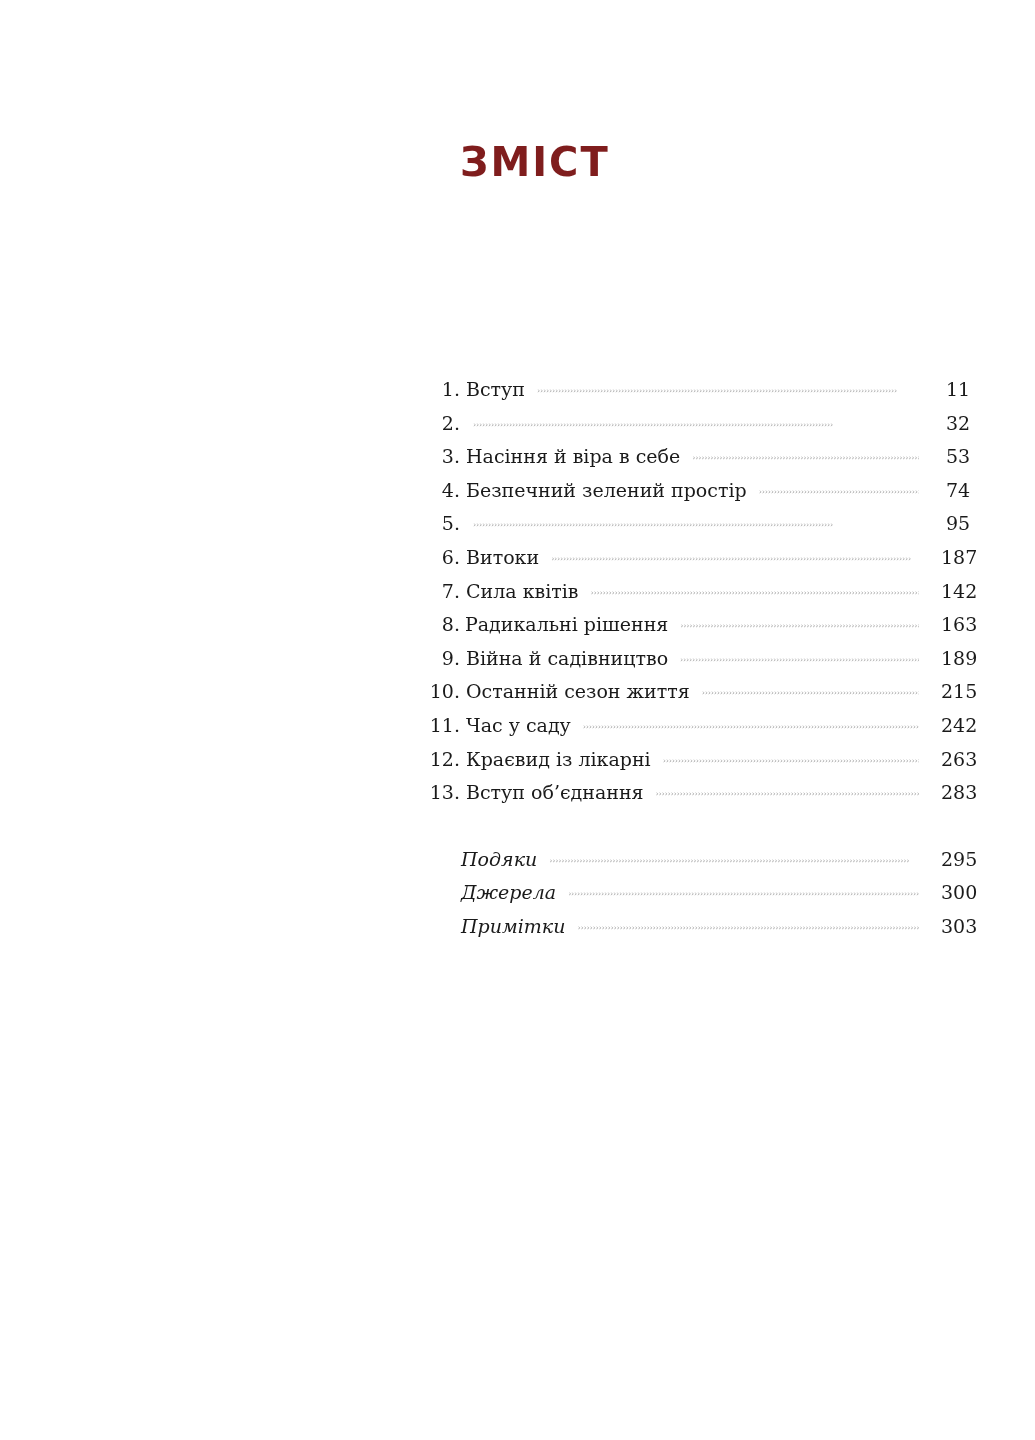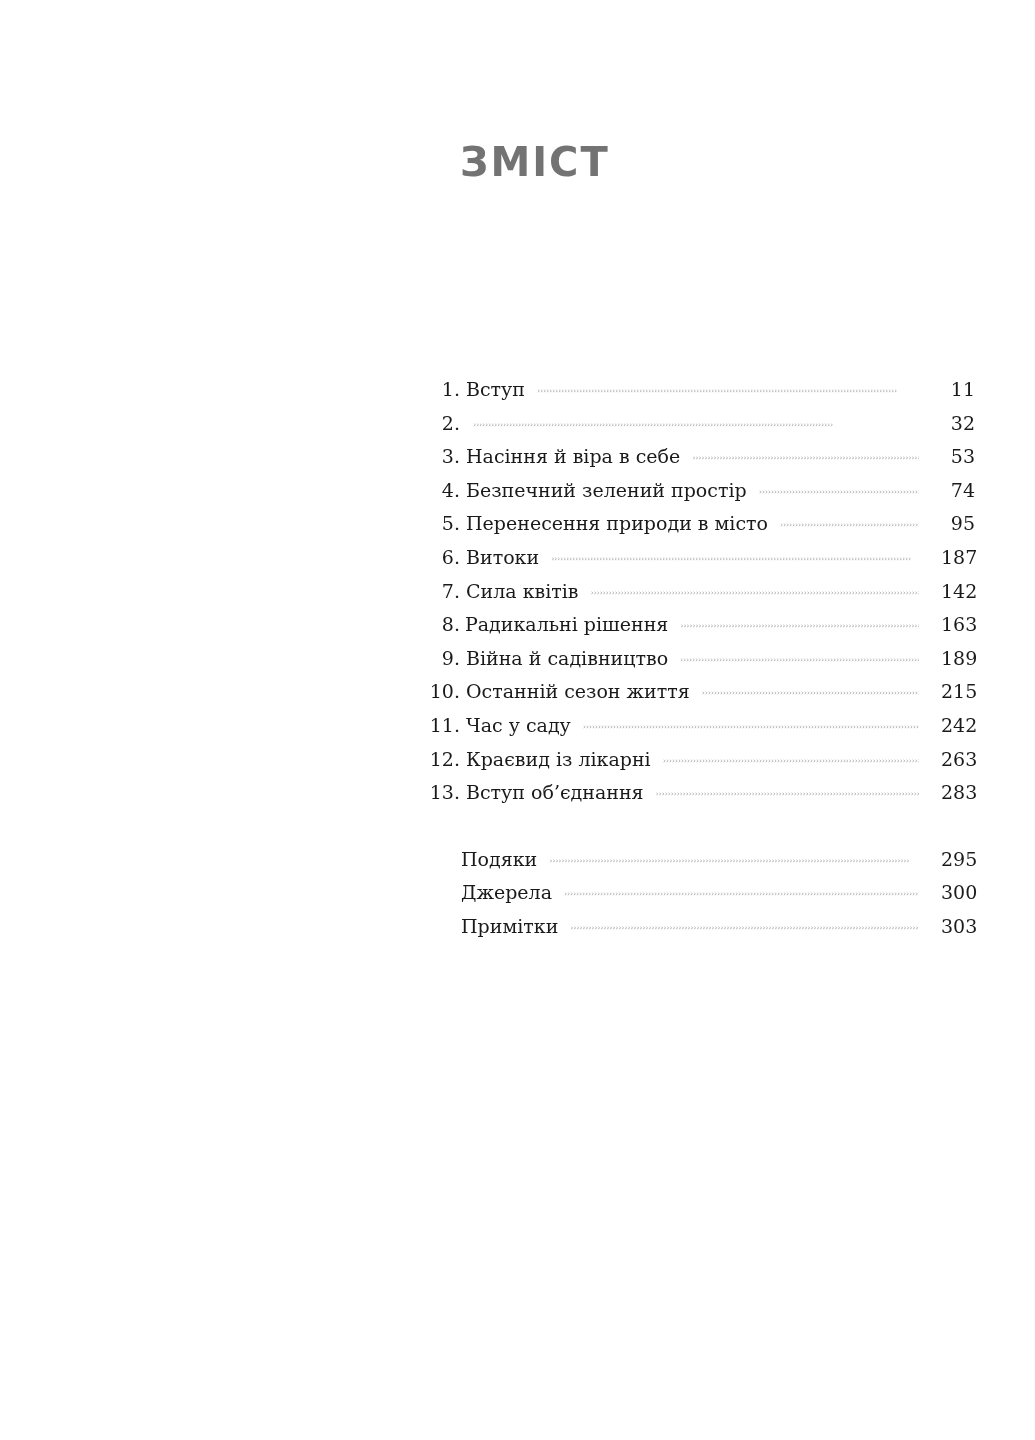--- a/index.html
+++ b/index.html
@@ -1,34 +1,34 @@
 <!DOCTYPE html>
 <html><head>
 <meta charset="utf-8">
 <style>
   html, body { margin: 0; padding: 0; background: #ffffff; }
   body { width: 1035px; height: 1440px; position: relative; overflow: hidden; color: #1a1a1a; }
   .title {
     position: absolute; left: 460px; top: 140px;
     font-family: "DejaVu Sans", sans-serif; font-weight: bold;
-    font-size: 40px; letter-spacing: 2px; line-height: 44px; color: #737373;
+    font-size: 40px; letter-spacing: 2px; line-height: 44px; color: #7f1d1d;
   }
   .toc { position: absolute; left: 420px; top: 378px; width: 555px; }
   .row {
     display: flex; align-items: baseline; height: 33.6px;
     font-family: "DejaVu Serif", serif; font-size: 19px; color: #1a1a1a;
   }
   .num { width: 40px; text-align: right; flex: none; padding-right: 1px; }
   .label { flex: none; white-space: nowrap; }
-  .label.italic { }
+  .label.italic { font-style: italic; }
   .leader {
     flex: 1; margin: 0 22px 0 12px; overflow: hidden; white-space: nowrap;
     font-size: 8px; letter-spacing: -0.2px; color: #9a9a9a; position: relative; top: -3px;
   }
-  .page { width: 34px; text-align: right; flex: none; }
+  .page { width: 34px; text-align: center; flex: none; }
   .gap { height: 33px; }
   .sec .label { margin-left: 41px; }
 </style>
 </head>
 <body>
 
 <div class="title">ЗМІСТ</div>
 
 <div class="toc">
   <div id="chapters">
@@ -50,21 +50,20 @@
         <span class="page">53</span>
       </div>
       <div class="row">
         <span class="num">4.</span>
         <span class="label" style="margin-left:5px">Безпечний зелений простір</span>
         <span class="leader">››››››››››››››››››››››››››››››››››››››››››››››››››››››››››››››››››››››››››››››››››››››››››››››››››››››››››››››››››››››››</span>
         <span class="page">74</span>
       </div>
       <div class="row">
         <span class="num">5.</span>
-        <span class="label" style="margin-left:5px">Перенесення природи в місто</span>
         <span class="leader">››››››››››››››››››››››››››››››››››››››››››››››››››››››››››››››››››››››››››››››››››››››››››››››››››››››››››››››››››››››››</span>
         <span class="page">95</span>
       </div>
       <div class="row">
         <span class="num">6.</span>
         <span class="label" style="margin-left:5px">Витоки</span>
         <span class="leader">››››››››››››››››››››››››››››››››››››››››››››››››››››››››››››››››››››››››››››››››››››››››››››››››››››››››››››››››››››››››</span>
         <span class="page">187</span>
       </div>
       <div class="row">

